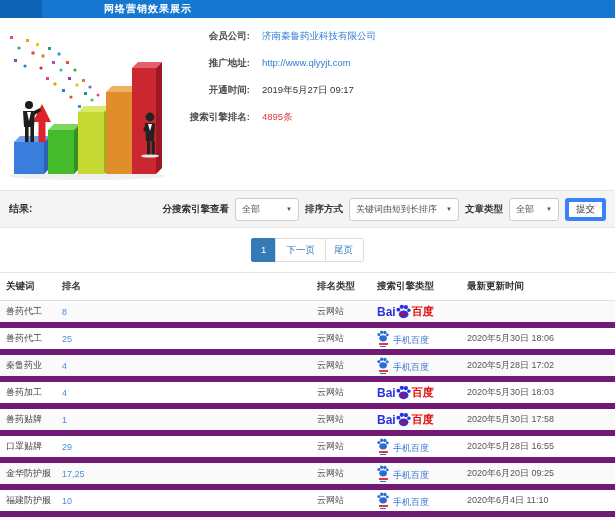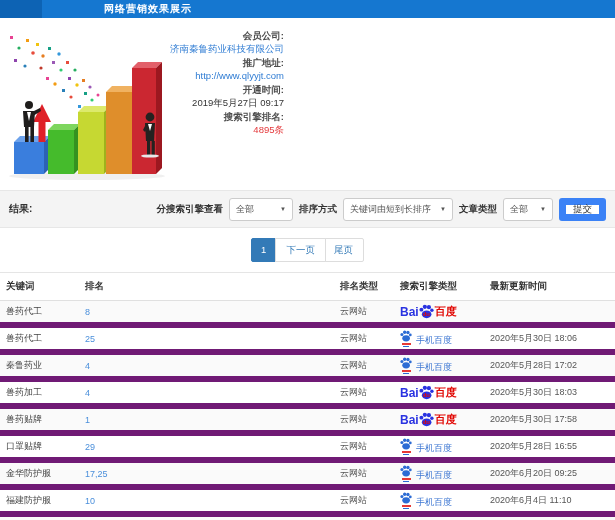--- a/index.html
+++ b/index.html
@@ -8,51 +8,51 @@
 
   
   .header{position:relative;height:18px;background:#1577d0;}
   .header-accent{position:absolute;left:0;top:0;width:42px;height:18px;background:#0d63b4;}
   .header-title{position:absolute;left:56px;top:0;line-height:18px;font-size:10px;font-weight:bold;color:#fff;letter-spacing:1px;padding-left:48px;}
 
   
   .top-section{position:relative;height:172px;background:#fff;}
   .clipart{position:absolute;left:2px;top:8px;}
   .info-list{position:absolute;left:158px;top:12px;}
-  .info-row{display:flex;height:27px;align-items:flex-end;font-size:9.5px;flex-direction:column;}
+  .info-row{display:flex;height:27px;align-items:flex-start;font-size:9.5px;}
   .info-label{width:92px;text-align:right;font-weight:bold;color:#4d4d4d;}
   .info-value{margin-left:12px;}
   .v-link{color:#2f7cd3;cursor:pointer;}
   .v-plain{color:#333;}
   .v-highlight{color:#e4393c;}
 
   
   .filter-bar{height:38px;background:#f4f4f4;border-top:1px solid #e7e7e7;border-bottom:1px solid #e7e7e7;display:flex;align-items:center;padding:0 9px;box-sizing:border-box;}
   .result-label{font-weight:bold;font-size:10px;color:#333;}
   .filter-controls{margin-left:auto;display:flex;align-items:center;gap:6px;}
   .f-label{font-weight:bold;font-size:9.5px;color:#333;white-space:nowrap;}
   .select{height:23px;background:#fff;border:1px solid #ccc;border-radius:3px;display:flex;align-items:center;justify-content:space-between;padding:0 6px;font-size:9px;color:#555;box-sizing:border-box;cursor:pointer;white-space:nowrap;}
   .sel-engine{width:64px;}
   .sel-sort{width:110px;}
   .sel-article{width:50px;}
   .caret{font-size:6px;color:#555;margin-left:3px;}
-  .submit-btn{height:23px;padding:0 7px;background:#fff;border:7px solid #3b82f6;border-radius:3px;font-size:9.5px;color:#333;display:flex;align-items:center;box-sizing:border-box;cursor:pointer;}
+  .submit-btn{height:23px;padding:0 7px;background:#fff;border:4px solid #3b82f6;border-radius:3px;font-size:9.5px;color:#333;display:flex;align-items:center;box-sizing:border-box;cursor:pointer;}
 
   
   .pagination{height:44px;display:flex;align-items:center;justify-content:center;}
   .page-btn{height:22px;line-height:22px;padding:0 10px;border:1px solid #ddd;background:#fff;color:#337ab7;font-size:9.5px;margin-left:-1px;cursor:pointer;}
   .page-btn.active{background:#337ab7;border-color:#337ab7;color:#fff;border-radius:2px 0 0 2px;margin-left:0;padding:0 9px;}
   .page-btn:last-child{border-radius:0 2px 2px 0;padding-left:8px;}
 
   
   .table{border-top:1px solid #e5e5e5;}
   .t-row{display:flex;height:27px;align-items:center;font-size:9px;color:#555;border-bottom:6px solid #701a75;box-sizing:border-box;}
   .t-head{height:28px;font-weight:bold;color:#333;font-size:9.5px;border-bottom:1px solid #e0e0e0;background:#fff;}
   .t-body .t-row:nth-child(odd){background:#fafafa;}
-  .c1{width:85px;padding-left:6px;box-sizing:border-box;}
+  .c1{width:62px;padding-left:6px;box-sizing:border-box;}
   .c2{width:255px;}
   .c3{width:60px;}
   .c4{width:88px;display:flex;align-items:center;}
   .c5{flex:1;padding-left:2px;}
   .kw{color:#444;}
   .rank-link{color:#4a8fdb;cursor:pointer;}
 
   
   .bd-logo{display:flex;align-items:center;}
   .bd-bai{color:#2932e1;font-weight:bold;font-size:12px;letter-spacing:0;}

